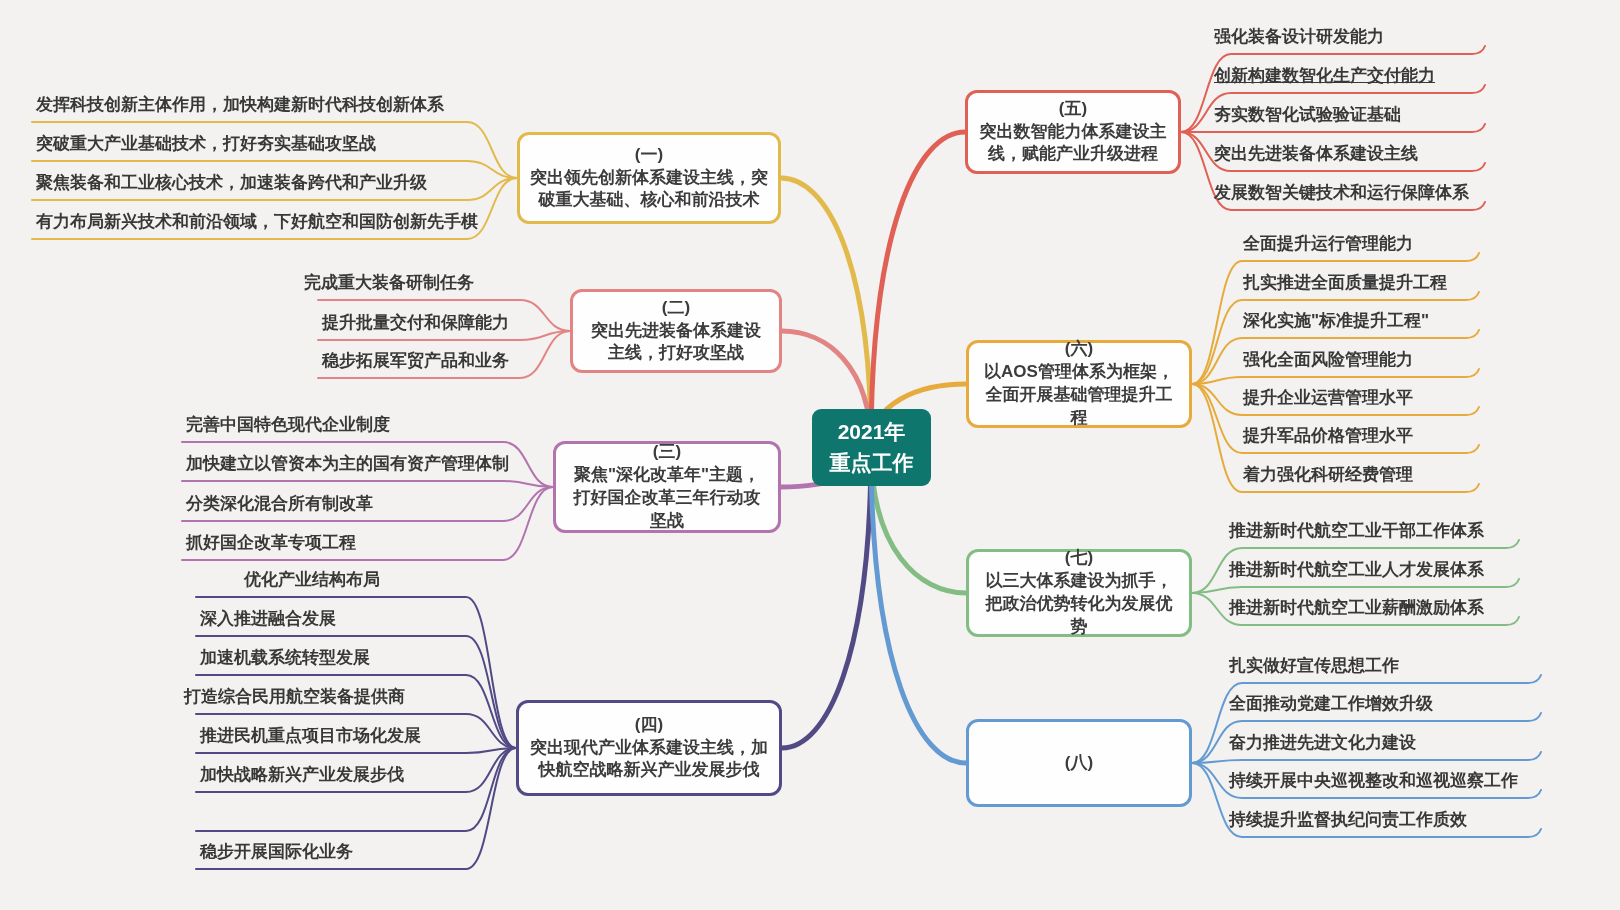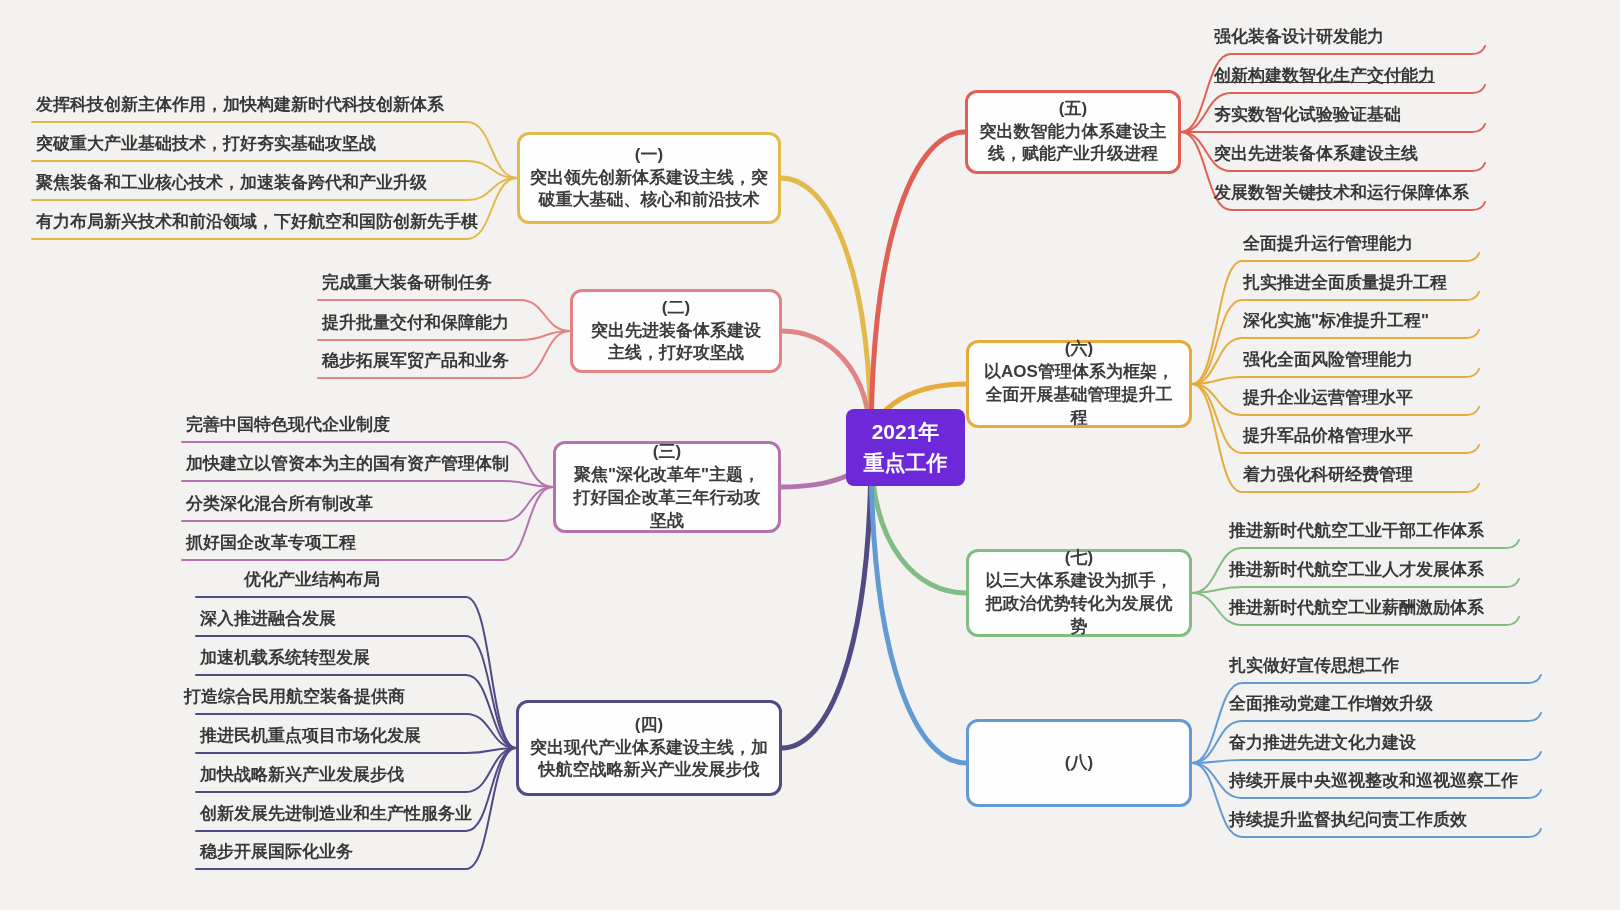--- a/index.html
+++ b/index.html
@@ -93,58 +93,57 @@
       <path d="M 1192 593 C 1218 593, 1216 548, 1242 548 L 1506 548 q 10 0 13 -8" fill="none" stroke="#84bd84" stroke-width="2" stroke-linecap="round"></path>
       <path d="M 1192 593 C 1218 593, 1216 587, 1242 587 L 1506 587 q 10 0 13 -8" fill="none" stroke="#84bd84" stroke-width="2" stroke-linecap="round"></path>
       <path d="M 1192 593 C 1218 593, 1216 625, 1242 625 L 1506 625 q 10 0 13 -8" fill="none" stroke="#84bd84" stroke-width="2" stroke-linecap="round"></path>
       <path d="M 871 447 C 871 668.2, 918.5 763, 966 763" fill="none" stroke="#649ad2" stroke-width="5" stroke-linecap="round"></path>
       <path d="M 1192 763 C 1218 763, 1216 683, 1242 683 L 1528 683 q 10 0 13 -8" fill="none" stroke="#649ad2" stroke-width="2" stroke-linecap="round"></path>
       <path d="M 1192 763 C 1218 763, 1216 721, 1242 721 L 1528 721 q 10 0 13 -8" fill="none" stroke="#649ad2" stroke-width="2" stroke-linecap="round"></path>
       <path d="M 1192 763 C 1218 763, 1216 760, 1242 760 L 1528 760 q 10 0 13 -8" fill="none" stroke="#649ad2" stroke-width="2" stroke-linecap="round"></path>
       <path d="M 1192 763 C 1218 763, 1216 798, 1242 798 L 1528 798 q 10 0 13 -8" fill="none" stroke="#649ad2" stroke-width="2" stroke-linecap="round"></path>
       <path d="M 1192 763 C 1218 763, 1216 837, 1242 837 L 1528 837 q 10 0 13 -8" fill="none" stroke="#649ad2" stroke-width="2" stroke-linecap="round"></path>
     </svg>
-  <div class="center-node" id="centerNode" style="left: 846px; top: 409px; width: 119px; height: 77px; background: #6d28d9;">
+  <div class="center-node" id="centerNode" style="left: 812px; top: 409px; width: 119px; height: 77px; background: #0f766e; border-radius: 9px;">
     <span>2021年</span>
     <span>重点工作</span>
   </div>
 <div class="node" style="left: 517px; top: 132px; width: 264px; height: 92px; border: 3px solid rgb(226, 185, 75);">
       <span class="num">(一)</span>
       <div>突出领先创新体系建设主线，突破重大基础、核心和前沿技术</div>
     </div>
     <div class="leaf" style="left: 36px; top: 92px;">发挥科技创新主体作用，加快构建新时代科技创新体系</div>
     <div class="leaf" style="left: 36px; top: 131px;">突破重大产业基础技术，打好夯实基础攻坚战</div>
     <div class="leaf" style="left: 36px; top: 170px;">聚焦装备和工业核心技术，加速装备跨代和产业升级</div>
     <div class="leaf" style="left: 36px; top: 209px;">有力布局新兴技术和前沿领域，下好航空和国防创新先手棋</div>
     <div class="node" style="left: 570px; top: 289px; width: 212px; height: 84px; border: 3px solid rgb(226, 132, 132);">
       <span class="num">(二)</span>
       <div>突出先进装备体系建设主线，打好攻坚战</div>
     </div>
-    <div class="leaf" style="left: 322px; top: 270px;">完成重大装备研制任务</div>
+    <div class="leaf" style="left: 304px; top: 270px;">完成重大装备研制任务</div>
     <div class="leaf" style="left: 322px; top: 310px;">提升批量交付和保障能力</div>
     <div class="leaf" style="left: 322px; top: 348px;">稳步拓展军贸产品和业务</div>
     <div class="node" style="left: 553px; top: 441px; width: 228px; height: 92px; border: 3px solid rgb(178, 115, 174);">
       <span class="num">(三)</span>
       <div>聚焦"深化改革年"主题，打好国企改革三年行动攻坚战</div>
     </div>
     <div class="leaf" style="left: 186px; top: 412px;">完善中国特色现代企业制度</div>
     <div class="leaf" style="left: 186px; top: 451px;">加快建立以管资本为主的国有资产管理体制</div>
     <div class="leaf" style="left: 186px; top: 491px;">分类深化混合所有制改革</div>
     <div class="leaf" style="left: 186px; top: 530px;">抓好国企改革专项工程</div>
     <div class="node" style="left: 516px; top: 700px; width: 266px; height: 96px; border: 3px solid rgb(81, 74, 133);">
       <span class="num">(四)</span>
       <div>突出现代产业体系建设主线，加快航空战略新兴产业发展步伐</div>
     </div>
     <div class="leaf" style="left: 200px; top: 567px; margin-left: 44px;">优化产业结构布局</div>
     <div class="leaf" style="left: 200px; top: 606px;">深入推进融合发展</div>
     <div class="leaf" style="left: 200px; top: 645px;">加速机载系统转型发展</div>
     <div class="leaf" style="left: 184px; top: 684px;">打造综合民用航空装备提供商</div>
     <div class="leaf" style="left: 200px; top: 723px;">推进民机重点项目市场化发展</div>
     <div class="leaf" style="left: 200px; top: 762px;">加快战略新兴产业发展步伐</div>
-    <div class="leaf" style="left: 200px; top: 801px;">创新发展先进制造业和生产性服务业</div>
     <div class="leaf" style="left: 200px; top: 839px;">稳步开展国际化业务</div>
     <div class="node" style="left: 965px; top: 90px; width: 216px; height: 84px; border: 3px solid rgb(224, 96, 85);">
       <span class="num">(五)</span>
       <div>突出数智能力体系建设主线，赋能产业升级进程</div>
     </div>
     <div class="leaf" style="left: 1214px; top: 24px;">强化装备设计研发能力</div>
     <div class="leaf" style="left: 1214px; top: 63px; text-decoration: underline;">创新构建数智化生产交付能力</div>
     <div class="leaf" style="left: 1214px; top: 102px;">夯实数智化试验验证基础</div>
     <div class="leaf" style="left: 1214px; top: 141px;">突出先进装备体系建设主线</div>
     <div class="leaf" style="left: 1214px; top: 180px;">发展数智关键技术和运行保障体系</div>

